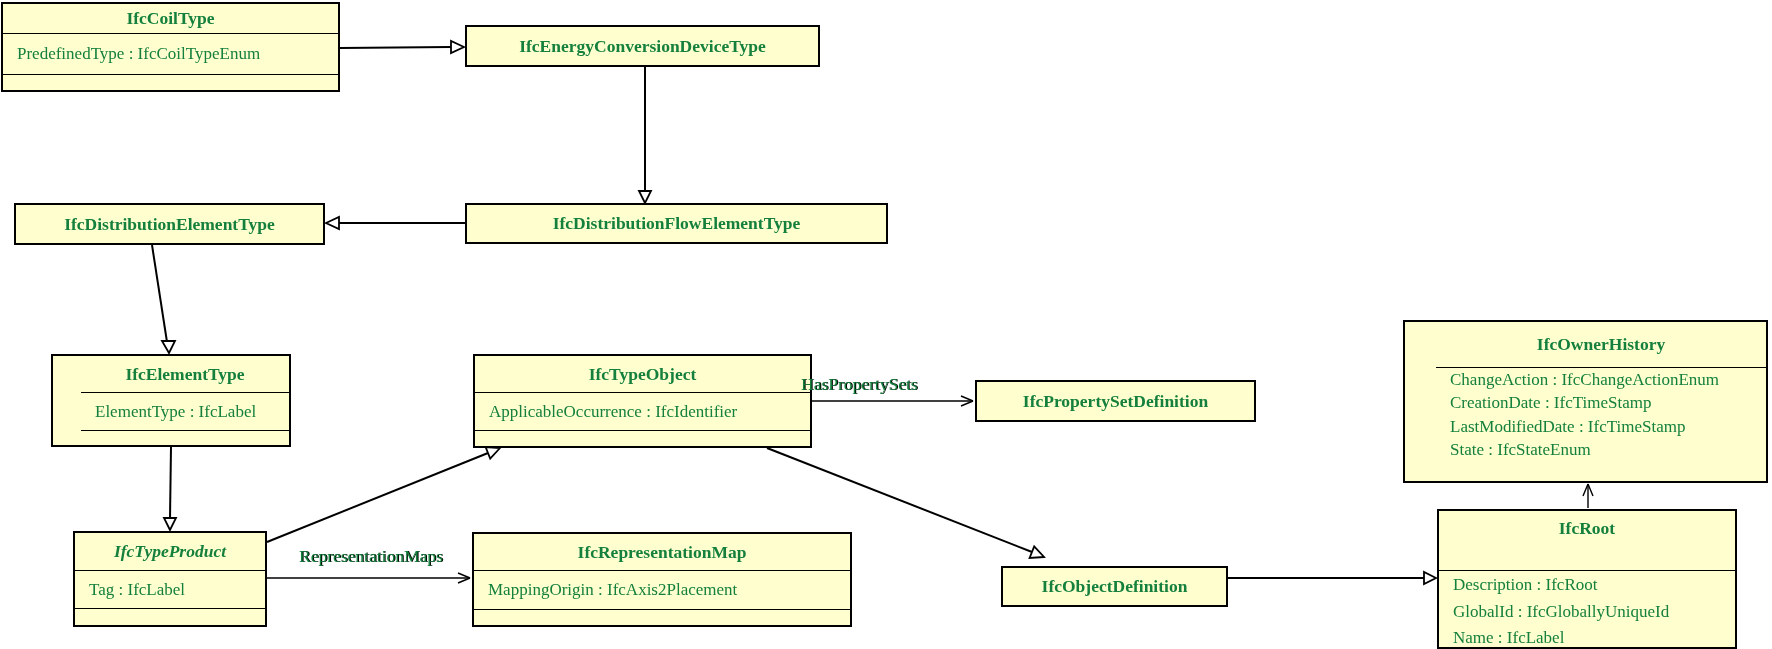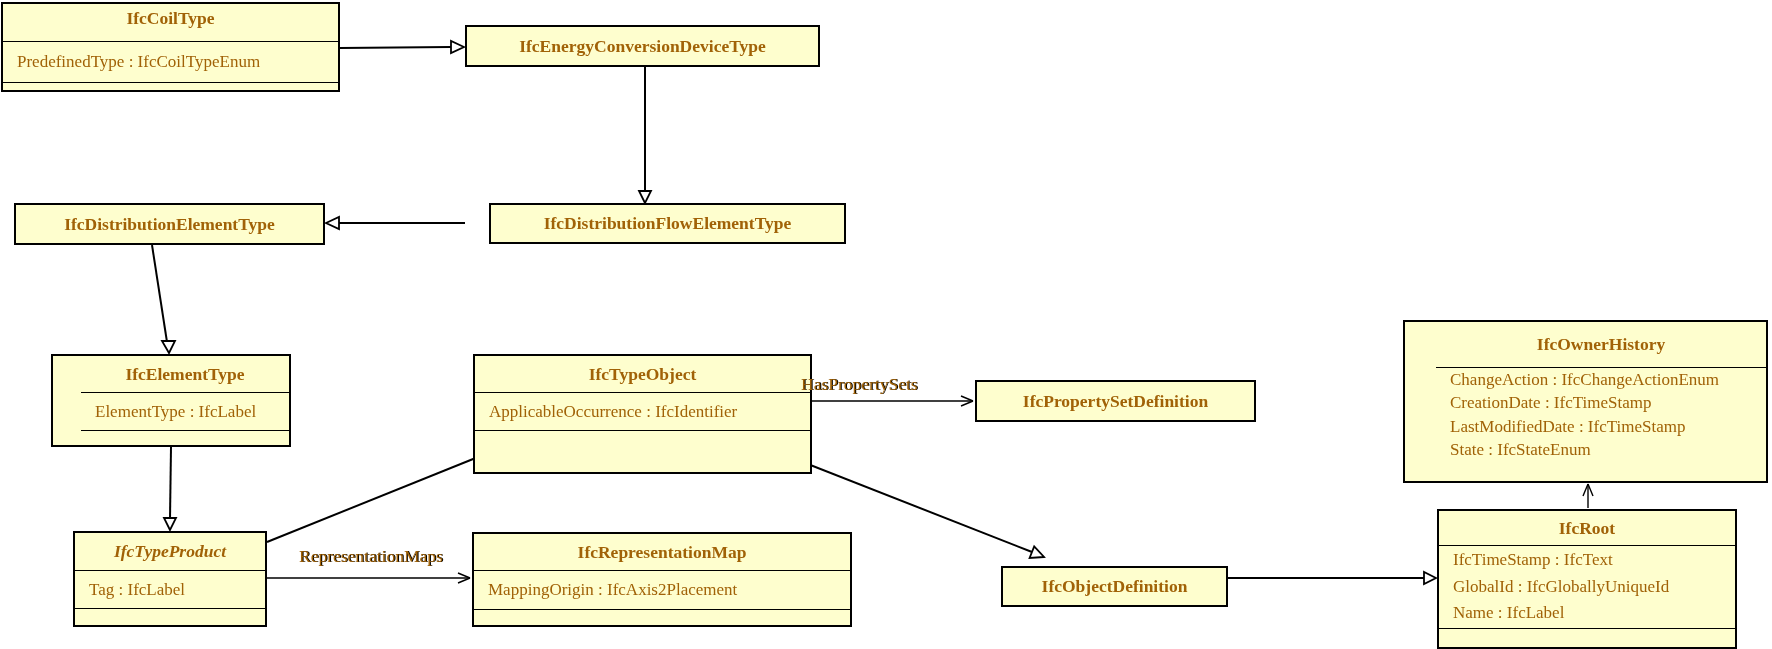--- a/index.html
+++ b/index.html
@@ -1,18 +1,18 @@
 <!DOCTYPE html>
 <html><head>
 <meta charset="utf-8">
 <style>
   html,body{margin:0;padding:0;background:#ffffff;}
   #canvas{
     position:relative;width:1772px;height:649px;background:#ffffff;
-    font-family:"Liberation Serif","DejaVu Serif",serif;color:#a16207;overflow:hidden;
+    font-family:"Liberation Serif","DejaVu Serif",serif;color:#15803d;overflow:hidden;
   }
   #edges{position:absolute;left:0;top:0;width:1772px;height:649px;z-index:1;pointer-events:none;}
   .uml-class{
     position:absolute;z-index:2;background:#FEFECE;border:2px solid #000;
     box-sizing:border-box;display:flex;flex-direction:column;
   }
   .uml-title{
     font-weight:bold;font-size:17.5px;display:flex;align-items:center;justify-content:center;
     flex:0 0 auto;
   }
@@ -89,47 +89,47 @@
     </g>
 
     <g stroke="#000" stroke-width="1.4" fill="none">
       <line x1="1588" y1="508" x2="1588" y2="485"></line>
       <path d="M1588,484 L1583,496 M1588,484 L1593,496"></path>
     </g>
   </svg>
 
   <div class="uml-class" style="left:1px;top:2px;width:339px;height:90px;">
     <div class="uml-title" style="height:29px;">IfcCoilType</div>
-    <div class="uml-attrs" style="height:40px;margin-top:8px;">
+    <div class="uml-attrs" style="height:40px;">
       <div class="uml-attr">PredefinedType : IfcCoilTypeEnum</div>
     </div>
     <div class="uml-footer"></div>
   </div>
 
   <div class="uml-class" style="left:465px;top:25px;width:355px;height:42px;">
     <div class="uml-title" style="flex:1 1 auto;">IfcEnergyConversionDeviceType</div>
   </div>
 
   <div class="uml-class" style="left:14px;top:203px;width:311px;height:42px;">
     <div class="uml-title" style="flex:1 1 auto;">IfcDistributionElementType</div>
   </div>
 
-  <div class="uml-class" style="left:465px;top:203px;width:357px;height:41px;margin-left:24px;">
+  <div class="uml-class" style="left:465px;top:203px;width:423px;height:41px;">
     <div class="uml-title" style="flex:1 1 auto;">IfcDistributionFlowElementType</div>
   </div>
 
   <div class="uml-class" style="left:51px;top:354px;width:240px;height:93px;padding-left:28px;">
     <div class="uml-title" style="height:36px;">IfcElementType</div>
     <div class="uml-attrs" style="height:37px;">
       <div class="uml-attr">ElementType : IfcLabel</div>
     </div>
     <div class="uml-footer"></div>
   </div>
 
-  <div class="uml-class" style="left:473px;top:354px;width:339px;height:120px;">
+  <div class="uml-class" style="left:473px;top:354px;width:339px;height:94px;">
     <div class="uml-title" style="height:36px;">IfcTypeObject</div>
     <div class="uml-attrs" style="height:37px;">
       <div class="uml-attr">ApplicableOccurrence : IfcIdentifier</div>
     </div>
     <div class="uml-footer"></div>
   </div>
 
   <div class="uml-class" style="left:975px;top:380px;width:281px;height:42px;">
     <div class="uml-title" style="flex:1 1 auto;">IfcPropertySetDefinition</div>
   </div>
@@ -157,24 +157,24 @@
     <div class="uml-attrs" style="height:38px;">
       <div class="uml-attr">MappingOrigin : IfcAxis2Placement</div>
     </div>
     <div class="uml-footer"></div>
   </div>
 
   <div class="uml-class" style="left:1001px;top:566px;width:227px;height:41px;">
     <div class="uml-title" style="flex:1 1 auto;">IfcObjectDefinition</div>
   </div>
 
-  <div class="uml-class" style="left:1437px;top:509px;width:300px;height:140px;">
+  <div class="uml-class" style="left:1437px;top:509px;width:300px;height:140px;gap:25px;">
     <div class="uml-title" style="height:34px;">IfcRoot</div>
     <div class="uml-attrs" style="height:82px;line-height:26.5px;">
-      <div class="uml-attr">IfcTimeStamp : IfcText</div>
+      <div class="uml-attr">Description : IfcRoot</div>
       <div class="uml-attr">GlobalId : IfcGloballyUniqueId</div>
       <div class="uml-attr">Name : IfcLabel</div>
     </div>
     <div class="uml-footer"></div>
   </div>
 
   <div class="edge-label" style="left:801px;top:374px;">HasPropertySets</div>
   <div class="edge-label" style="left:299px;top:546px;">RepresentationMaps</div>
 
 </div>

